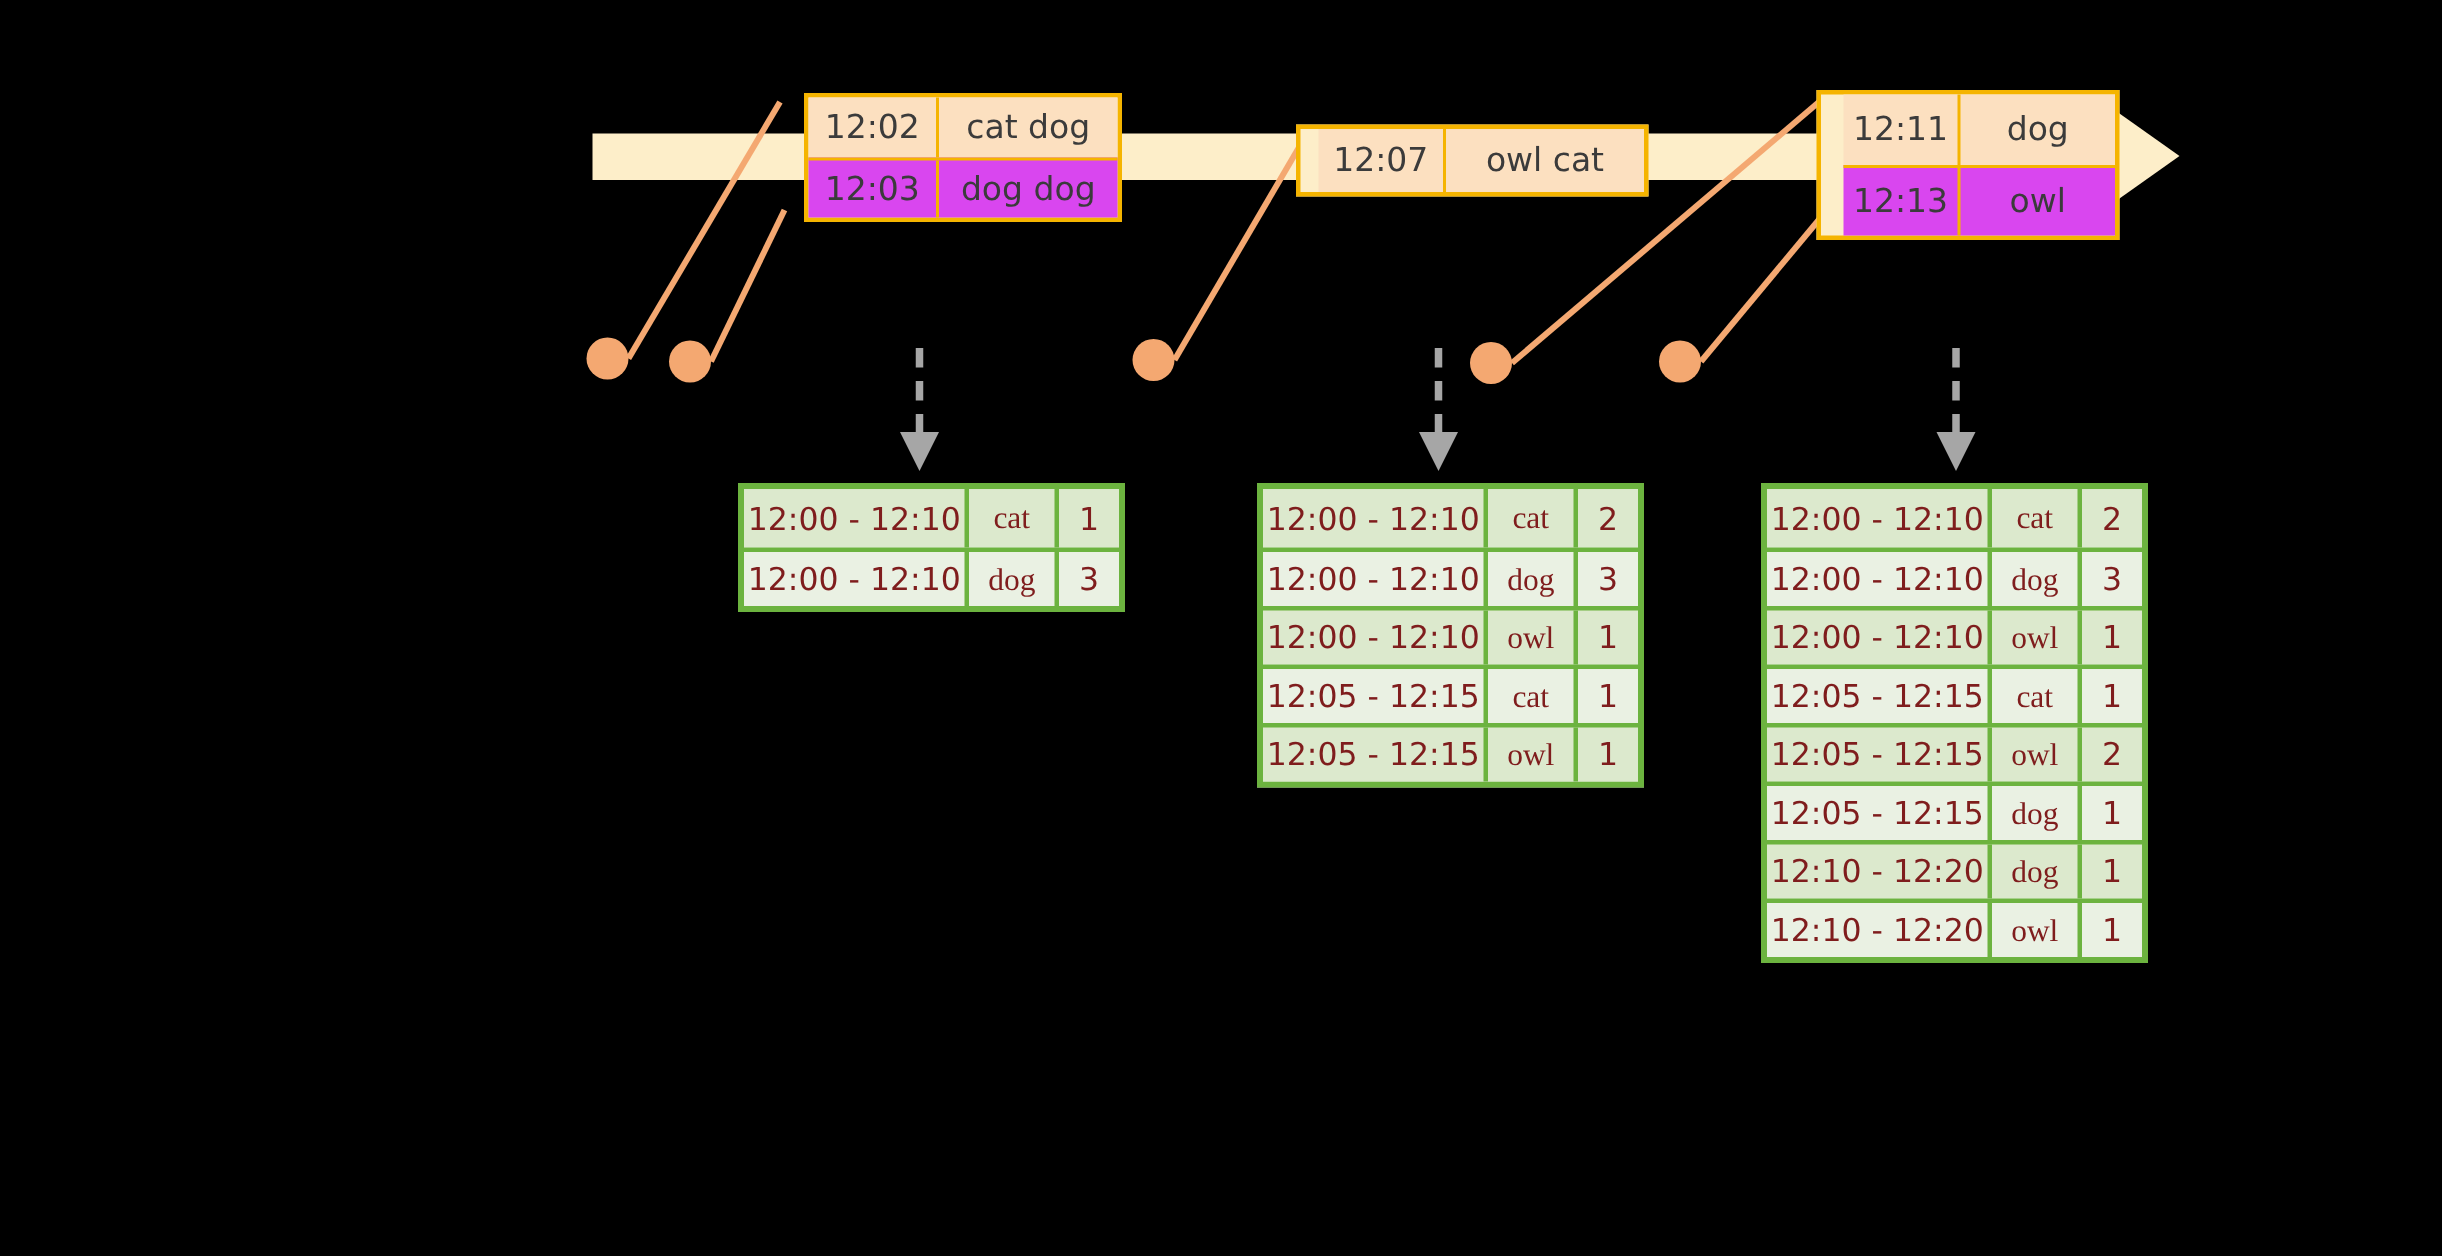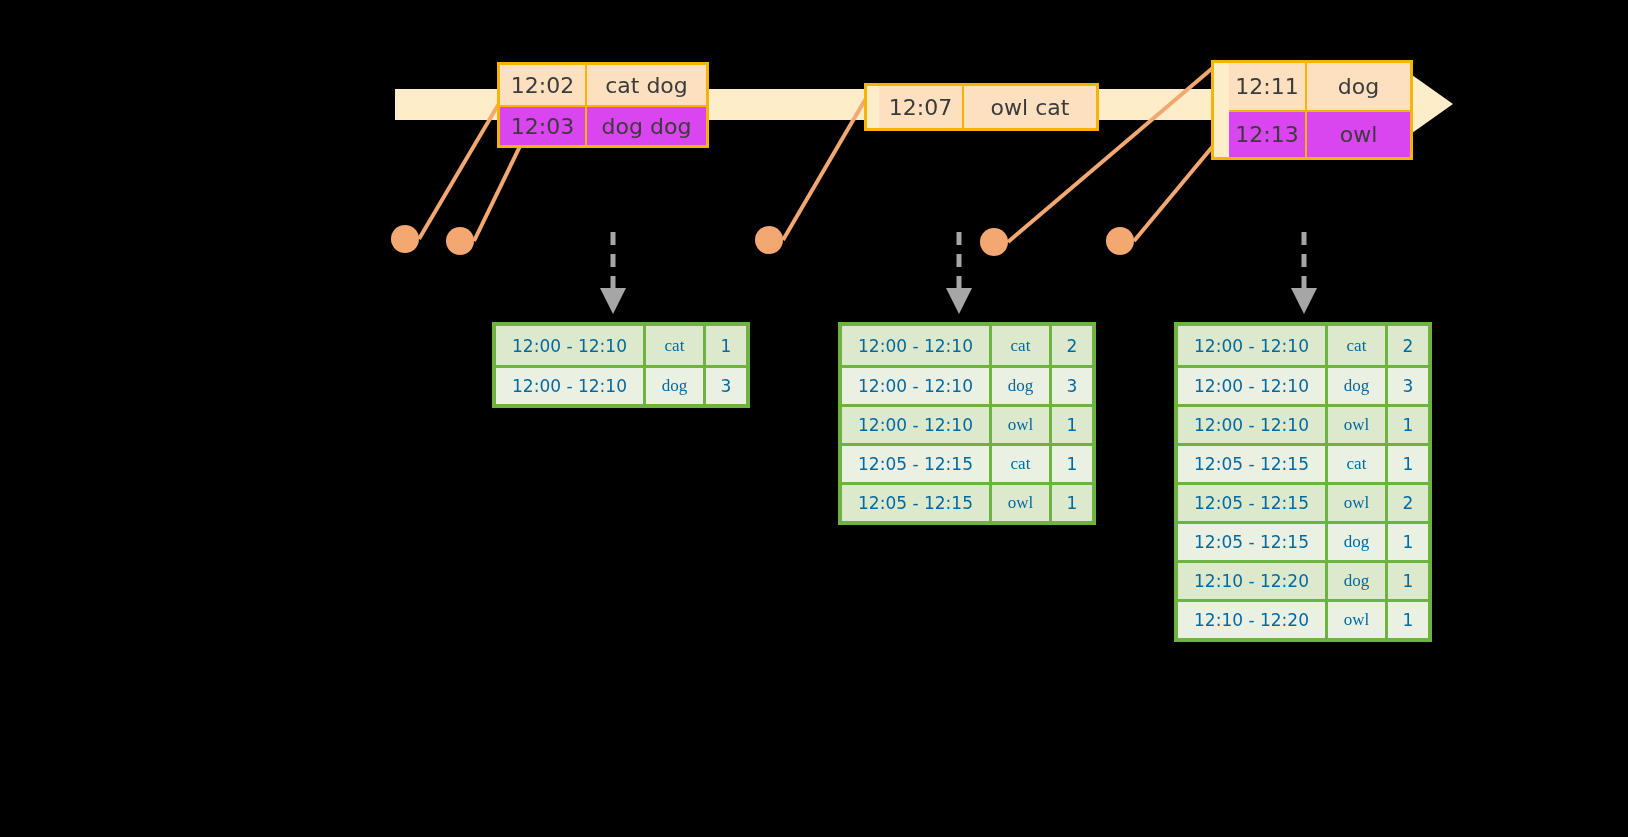--- a/index.html
+++ b/index.html
@@ -63,21 +63,21 @@
     align-items: center;
     justify-content: center;
     color: #3b3b3b;
     font-size: 22px;
     font-family: "DejaVu Sans", "Liberation Sans", sans-serif;
     white-space: nowrap;
   }
   .ev-time { border-right: 2px solid #f5b400; }
 
   
-  #event-box-1 { left: 497px; top: 62px; }
+  #event-box-1 { left: 536px; top: 62px; }
   #event-box-1 .event-row { height: 40px; }
   #event-box-1 .ev-time  { width: 87px; }
   #event-box-1 .ev-words { width: 119px; }
 
   #event-box-2 { left: 864px; top: 83px; padding-left: 12px; }
   #event-box-2 .event-row { height: 42px; }
   #event-box-2 .ev-time  { width: 85px; }
   #event-box-2 .ev-words { width: 132px; }
 
   #event-box-3 { left: 1211px; top: 60px; }
@@ -117,22 +117,22 @@
     height: 39px;
   }
   .res-row.shade-a { background: #dce9cd; }
   .res-row.shade-b { background: #eaf1e3; }
   .res-row + .res-row { border-top: 3px solid #6cb33f; }
   .res-win, .res-word, .res-count {
     box-sizing: border-box;
     display: flex;
     align-items: center;
     justify-content: center;
-    color: #0369a1;
-    font-size: 17px;
+    color: #7f1d1d;
+    font-size: 21px;
     white-space: nowrap;
   }
   .res-win  { width: 150px; border-right: 3px solid #6cb33f; }
   .res-word { width: 60px;  border-right: 3px solid #6cb33f; font-family: Liberation Serif, serif; }
   .res-count{ width: 40px; }
 
   #result-table-1 { left: 492px; top: 322px; }
   #result-table-2 { left: 838px; top: 322px; }
   #result-table-3 { left: 1174px; top: 322px; }
 

